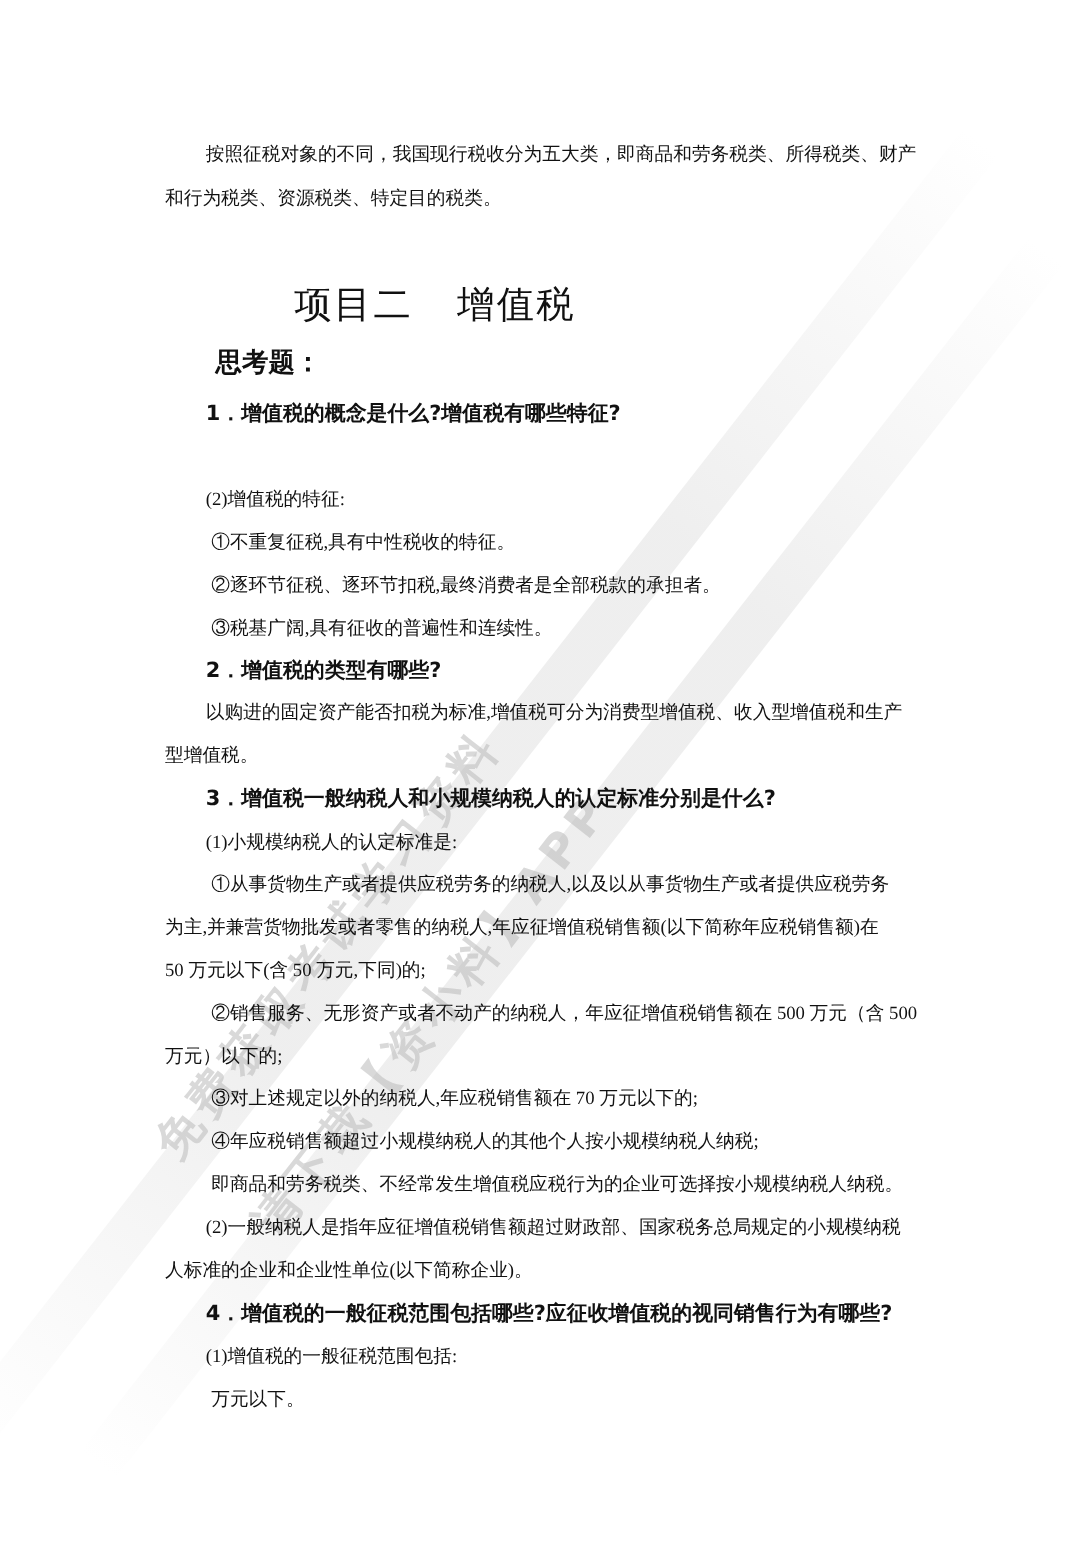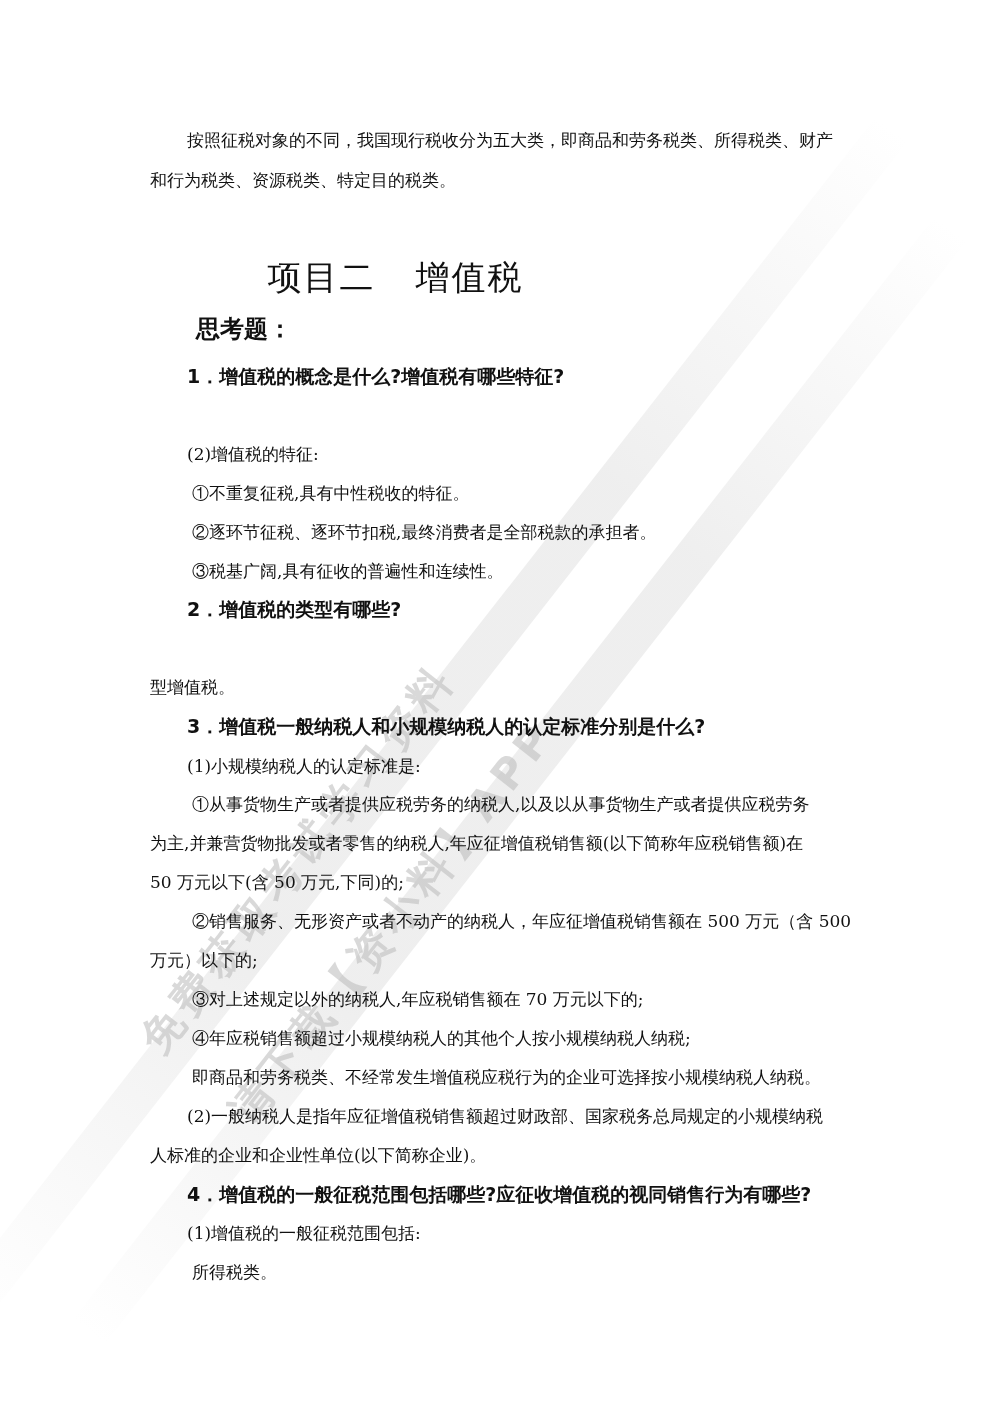--- a/index.html
+++ b/index.html
@@ -15,21 +15,21 @@
     position: absolute; width: 1500px; height: 40px; left: -200px;
     background: linear-gradient(90deg, rgba(230,230,230,0) 0%, rgba(225,225,225,0.55) 30%, rgba(225,225,225,0.55) 70%, rgba(230,230,230,0) 100%);
     transform: rotate(-52deg); transform-origin: center;
   }
   .wm-text {
     position: absolute; transform: rotate(-52deg); transform-origin: left center;
     font-family: "DejaVu Sans", sans-serif; font-weight: bold; color: rgba(185,185,185,0.55);
     white-space: nowrap; letter-spacing: 6px;
   }
   .line {
-    position: absolute; font-size: 17px; line-height: 20px; white-space: nowrap;
+    position: absolute; font-size: 17px; line-height: 20px; white-space: nowrap; font-family: Liberation Serif, serif;
   }
   .q { font-family: "DejaVu Sans", "Liberation Sans", sans-serif; font-weight: bold; font-size: 19px; }
   .title {
     position: absolute; left: 0; width: 791px; text-align: center; top: 255px;
     font-family: "DejaVu Sans", sans-serif; font-size: 34px; line-height: 44px; letter-spacing: 2px; color: #111;
   }
   .title span.gap { display: inline-block; width: 40px; }
   .subhead {
     position: absolute; left: 196px; top: 316px; font-family: "DejaVu Sans", sans-serif; font-weight: bold; font-size: 24px; line-height: 26px;
   }
@@ -55,32 +55,33 @@
 
   <div class="subhead">思考题：</div>
 
   <div class="line q" style="left:187px; top:366px;">1．增值税的概念是什么?增值税有哪些特征?</div>
   <div class="line" style="left:187px; top:444px;">(2)增值税的特征:</div>
   <div class="line" style="left:192px; top:483px;">①不重复征税,具有中性税收的特征。</div>
   <div class="line" style="left:192px; top:561px;">③税基广阔,具有征收的普遍性和连续性。</div>
   <div class="line" style="left:192px; top:522px;">②逐环节征税、逐环节扣税,最终消费者是全部税款的承担者。</div>
 
   <div class="line q" style="left:187px; top:599px;">2．增值税的类型有哪些?</div>
+  <div class="line" style="left:187px; top:638px;">以购进的固定资产能否扣税为标准,增值税可分为消费型增值税、收入型增值税和生产</div>
   <div class="line" style="left:150px; top:677px;">型增值税。</div>
 
   <div class="line q" style="left:187px; top:716px;">3．增值税一般纳税人和小规模纳税人的认定标准分别是什么?</div>
   <div class="line" style="left:187px; top:756px;">(1)小规模纳税人的认定标准是:</div>
   <div class="line" style="left:150px; top:833px;">为主,并兼营货物批发或者零售的纳税人,年应征增值税销售额(以下简称年应税销售额)在</div>
   <div class="line" style="left:192px; top:794px;">①从事货物生产或者提供应税劳务的纳税人,以及以从事货物生产或者提供应税劳务</div>
   <div class="line" style="left:150px; top:872px;">50 万元以下(含 50 万元,下同)的;</div>
   <div class="line" style="left:192px; top:911px;">②销售服务、无形资产或者不动产的纳税人，年应征增值税销售额在 500 万元（含 500</div>
   <div class="line" style="left:150px; top:950px;">万元）以下的;</div>
   <div class="line" style="left:192px; top:989px;">③对上述规定以外的纳税人,年应税销售额在 70 万元以下的;</div>
   <div class="line" style="left:192px; top:1028px;">④年应税销售额超过小规模纳税人的其他个人按小规模纳税人纳税;</div>
   <div class="line" style="left:192px; top:1067px;">即商品和劳务税类、不经常发生增值税应税行为的企业可选择按小规模纳税人纳税。</div>
   <div class="line" style="left:187px; top:1106px;">(2)一般纳税人是指年应征增值税销售额超过财政部、国家税务总局规定的小规模纳税</div>
   <div class="line" style="left:150px; top:1145px;text-align:center;">人标准的企业和企业性单位(以下简称企业)。</div>
 
   <div class="line q" style="left:187px; top:1184px;">4．增值税的一般征税范围包括哪些?应征收增值税的视同销售行为有哪些?</div>
   <div class="line" style="left:187px; top:1223px;">(1)增值税的一般征税范围包括:</div>
-  <div class="line" style="left:192px; top:1262px;">所得税类。</div>
+  <div class="line" style="left:192px; top:1262px;">万元以下。</div>
 
 </div>
 
 </body></html>

